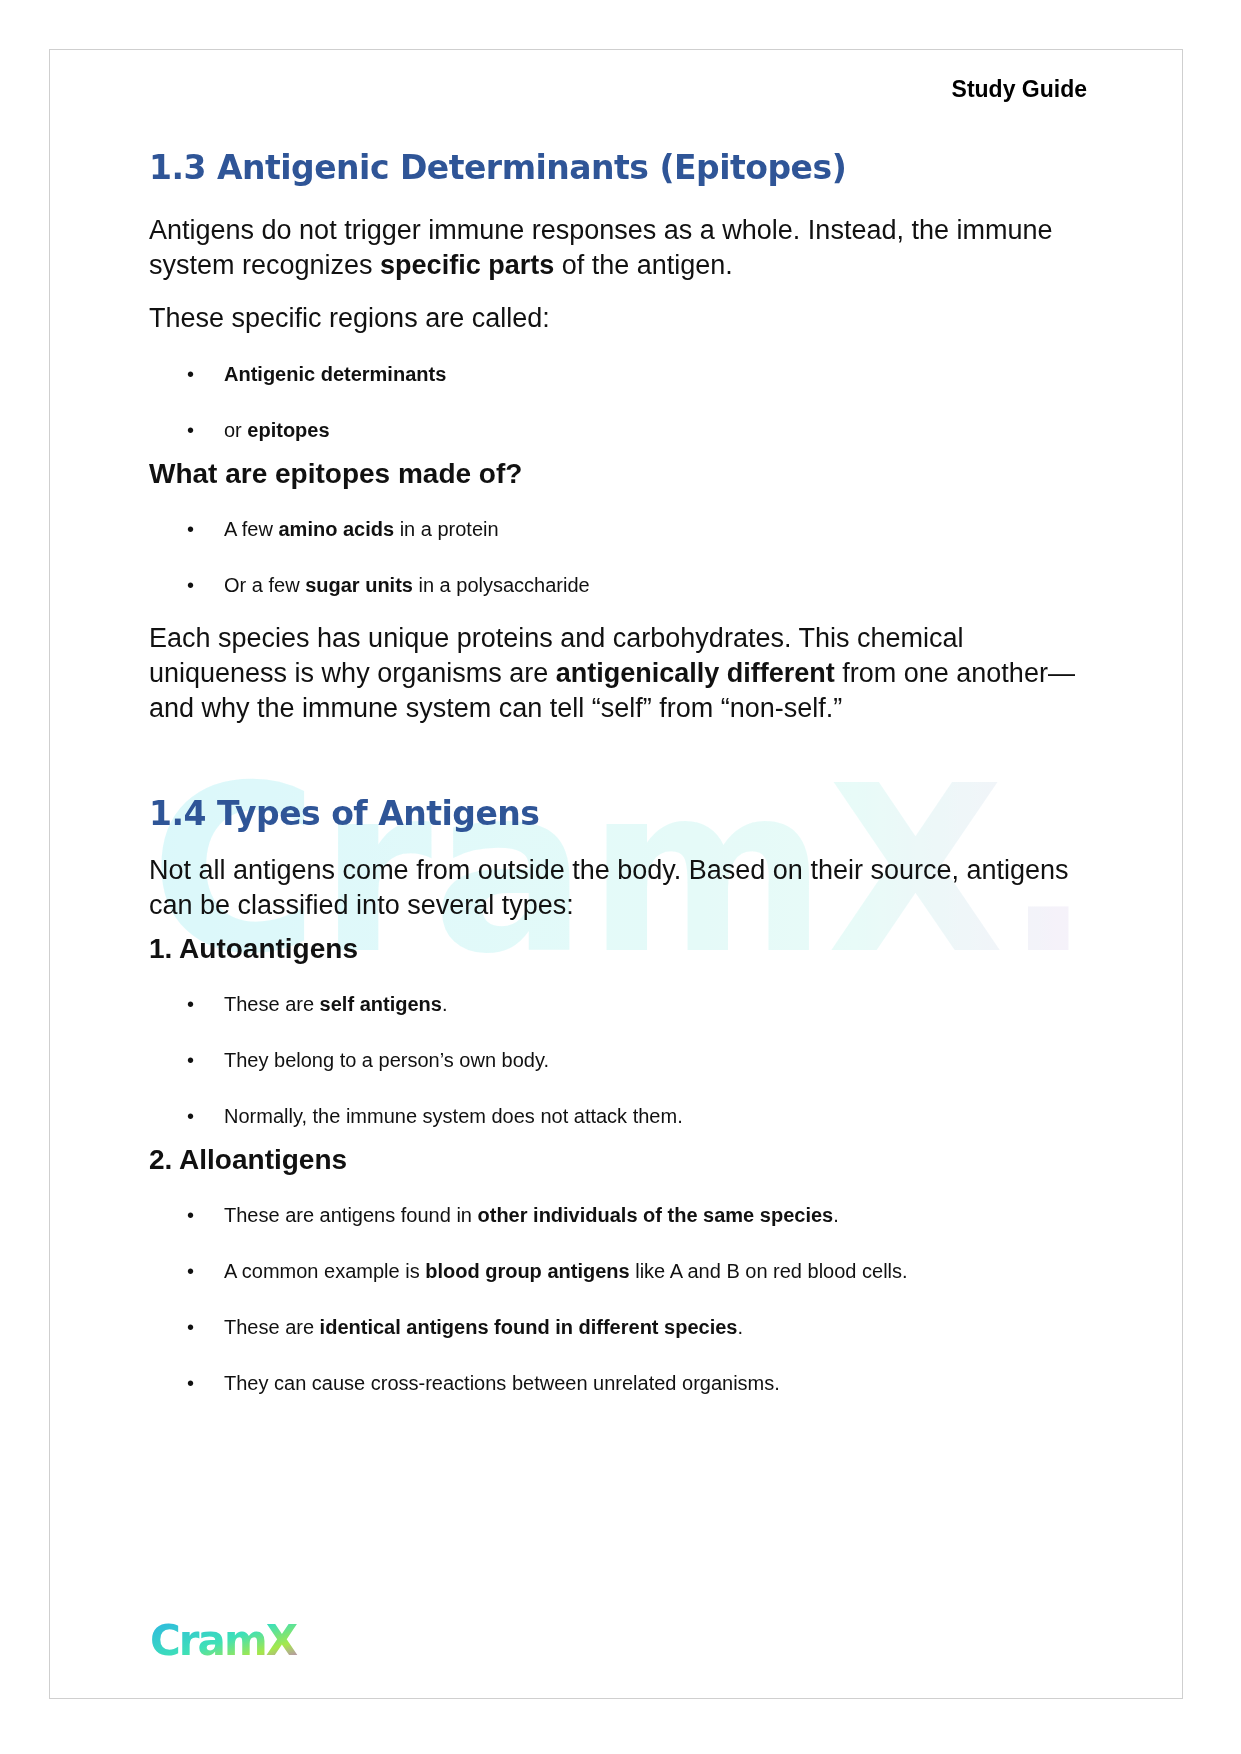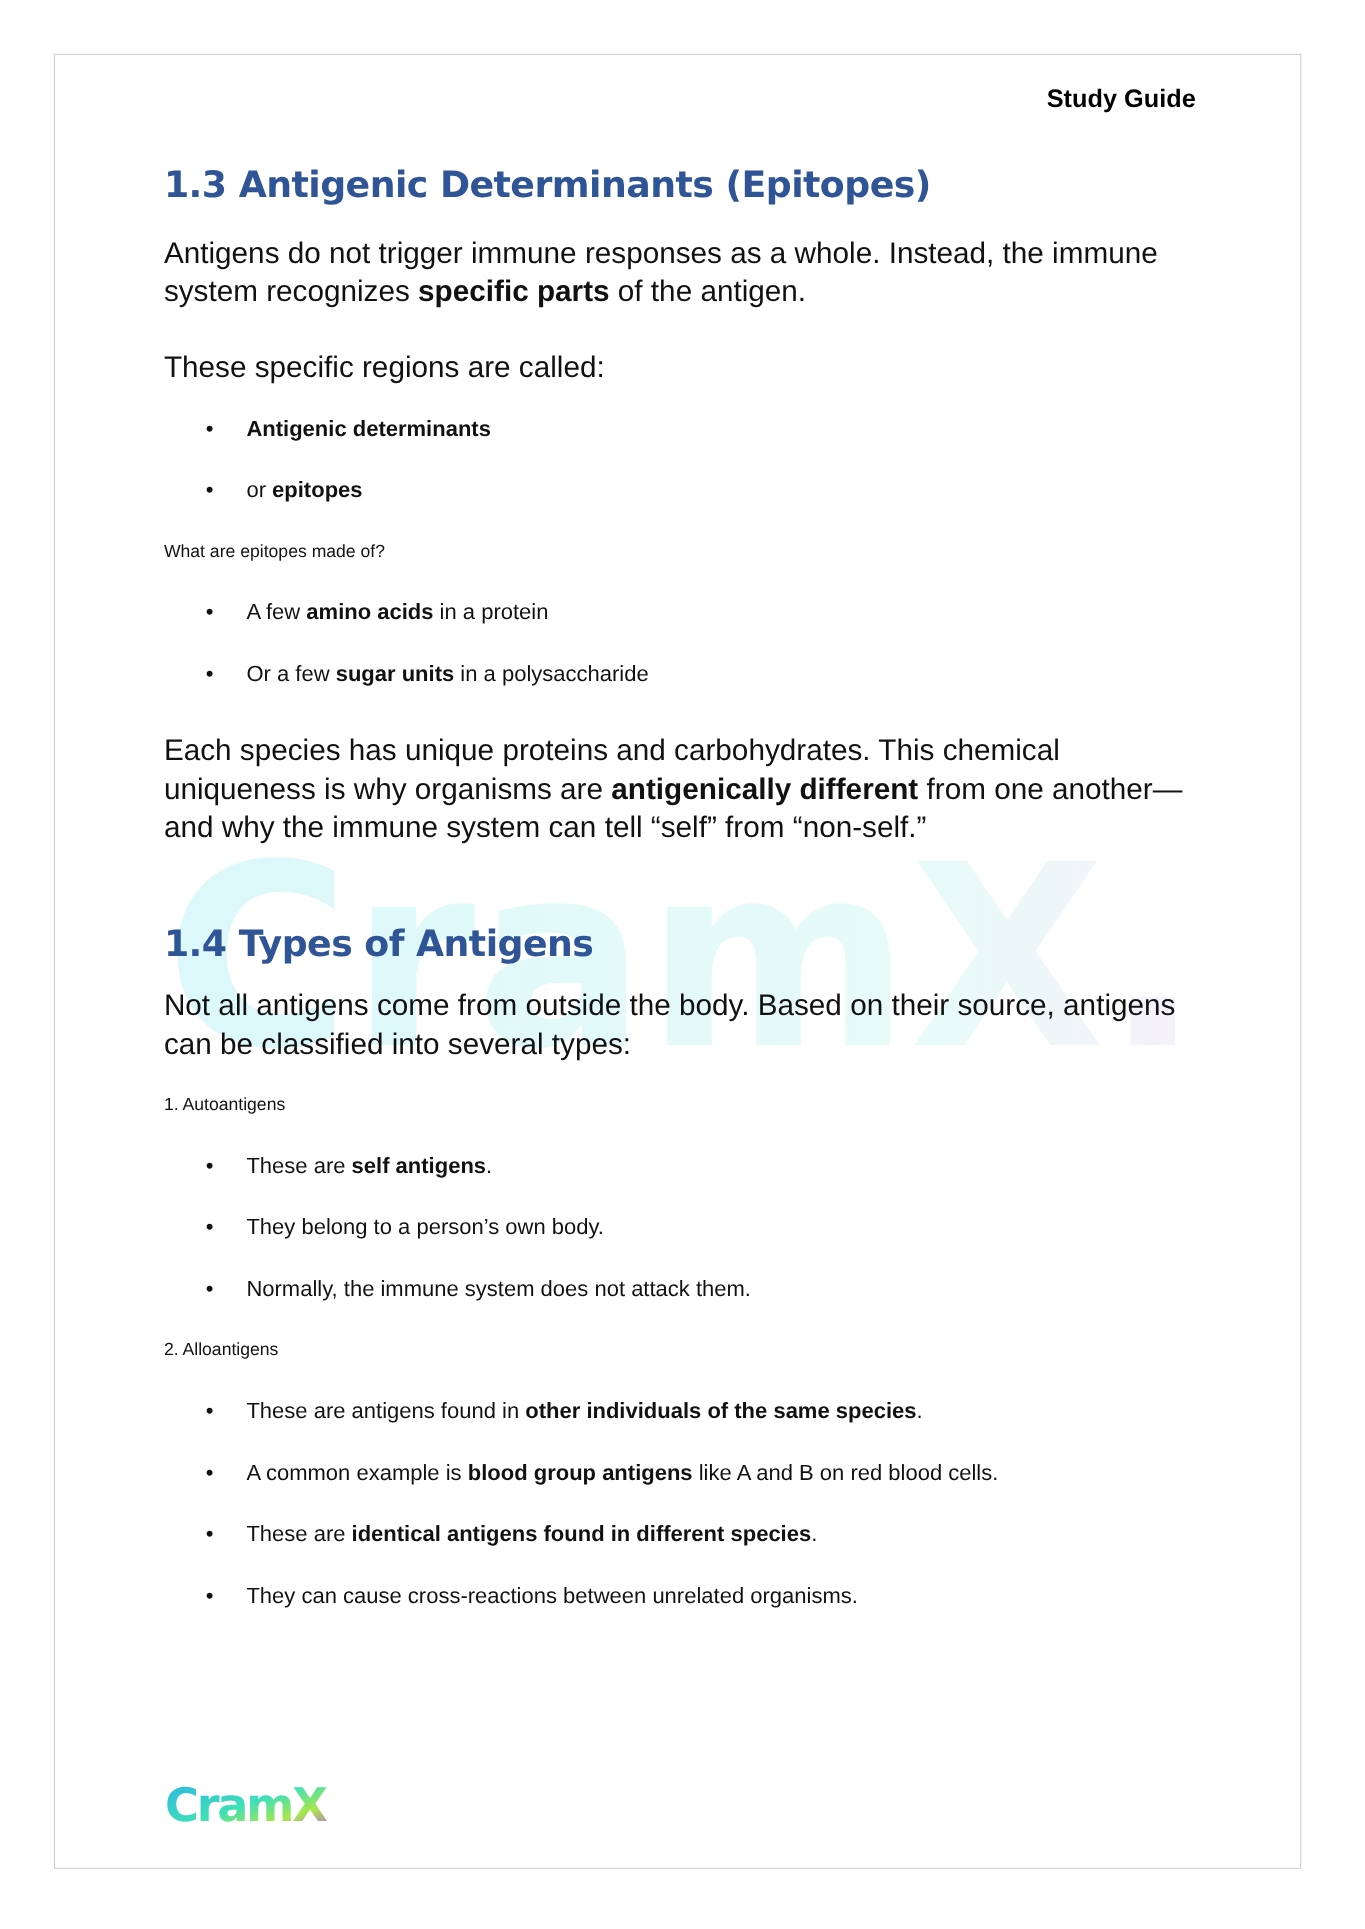--- a/index.html
+++ b/index.html
@@ -2,22 +2,22 @@
 <html><head>
 <meta charset="utf-8">
 <style>
   html, body { margin: 0; padding: 0; background: #ffffff; }
   body { width: 1241px; height: 1754px; position: relative; overflow: hidden; font-family: "Liberation Sans", sans-serif; color: #111; }
   .page-border { position: absolute; left: 49px; top: 49px; width: 1134px; height: 1650px; border: 1px solid #cfcfcf; box-sizing: border-box; }
   .header-title { position: absolute; right: 154px; top: 76px; font-size: 23px; font-weight: bold; color: #000; }
   .content { position: absolute; left: 149px; top: 148px; width: 940px; }
   h2 { font-family: "DejaVu Sans", sans-serif; color: #2f5597; font-size: 33px; font-weight: bold; margin: 0; letter-spacing: -0.5px; }
   p { font-size: 27px; line-height: 35px; margin: 0; }
-  .para { margin-top: 34px; }
-  .sub { font-weight: normal; font-size: 16px; margin-top: 20px; line-height: 35px; }
+  .para { margin-top: 18px; }
+  .sub { font-weight: bold; font-size: 28px; margin-top: 8px; line-height: 35px; }
   ul { list-style: none; margin: 0; padding: 0; }
   li { position: relative; padding-left: 75px; font-size: 20px; line-height: 35px; margin-top: 21px; }
   li .bullet { position: absolute; left: 38px; top: 0; }
   b { font-weight: bold; }
   .watermark { position: absolute; left: 150px; top: 750px; width: 940px; height: 240px; pointer-events: none; opacity: 0.55; }
   .footer-logo { position: absolute; left: 150px; top: 1615px; }
 </style>
 </head>
 <body>
 

